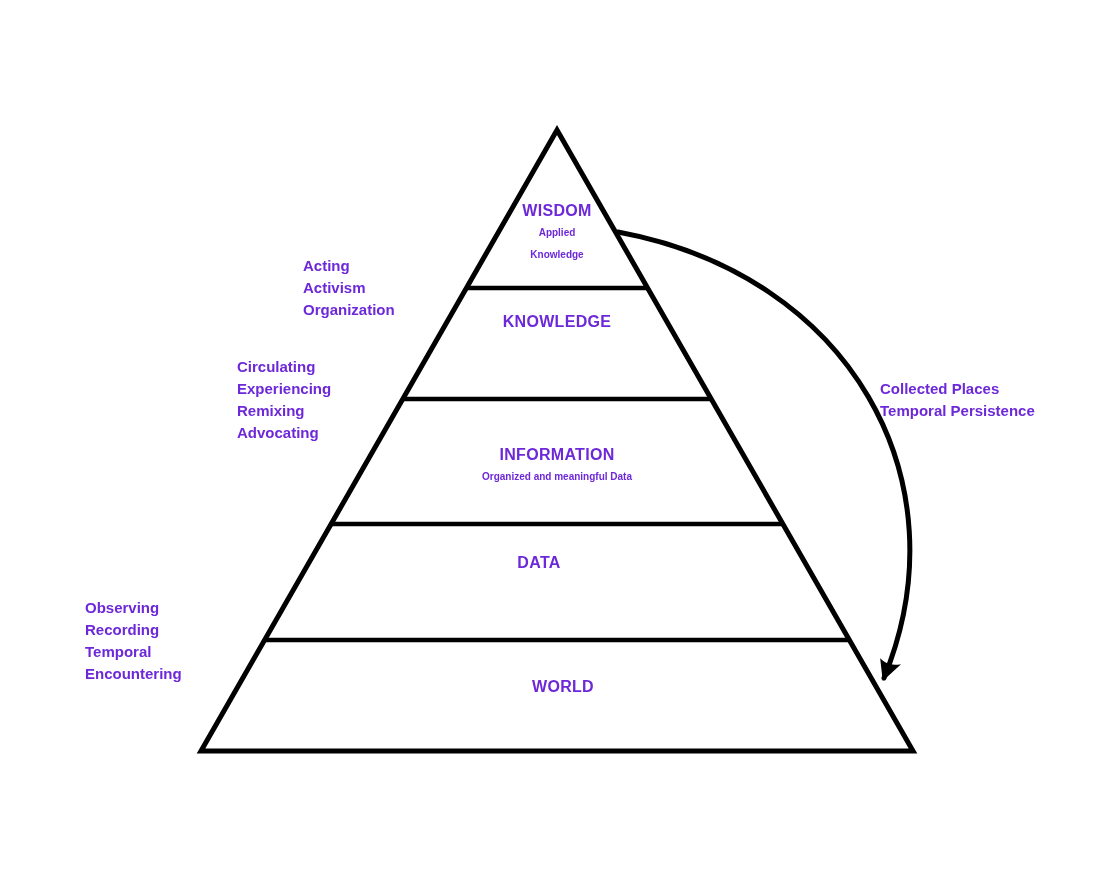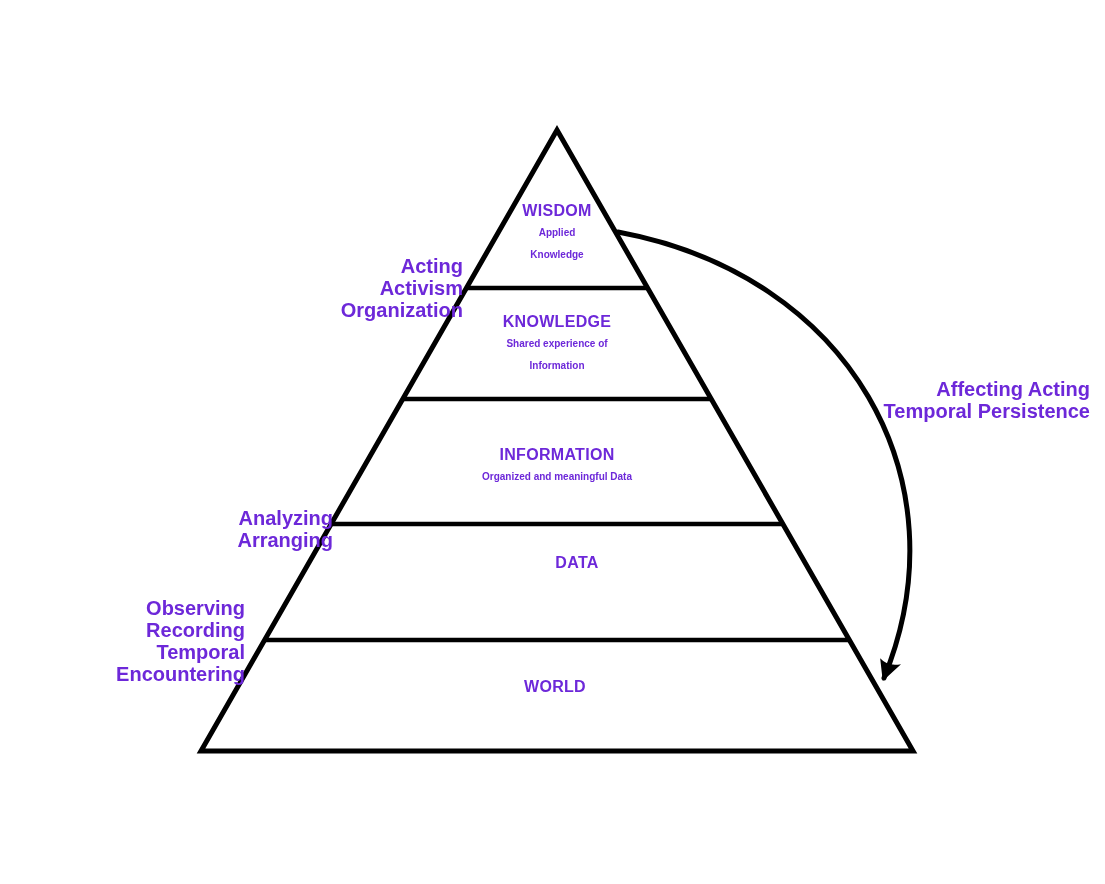--- a/index.html
+++ b/index.html
@@ -33,32 +33,32 @@
     line-height: 22px;
     letter-spacing: 0.3px;
   }
   .lvl-desc {
     font-size: 10px;
     line-height: 22px;
     white-space: pre-line;
   }
   .side-label {
     position: absolute;
-    text-align: right;
+    text-align: left;
     font-weight: 700;
-    font-size: 20px;
+    font-size: 15px;
     line-height: 22px;
     white-space: pre-line;
   }
   
   #lvl-wisdom      { left: 457px; top: 200px; width: 200px; }
   #lvl-knowledge   { left: 447px; top: 311px; width: 220px; }
   #lvl-information { left: 397px; top: 444px; width: 320px; }
-  #lvl-data        { left: 387px; top: 552px; width: 380px; }
-  #lvl-world       { left: 315px; top: 676px; width: 480px; }
+  #lvl-data        { left: 349px; top: 552px; width: 380px; }
+  #lvl-world       { left: 323px; top: 676px; width: 480px; }
   
   #side-acting      { left: 303px; top: 255px; width: 160px; }
   #side-circulating { left: 237px; top: 356px; width: 160px; }
   #side-analyzing   { left: 173px; top: 507px; width: 160px; }
   #side-observing   { left:  85px; top: 597px; width: 160px; }
   #arrow-label      { left: 880px; top: 378px; width: 210px; }
 </style>
 </head>
 <body>
 
@@ -82,43 +82,43 @@
   </svg>
 
   <div class="level" id="lvl-wisdom">
     <div class="lvl-name">WISDOM</div>
     <div class="lvl-desc">Applied
 Knowledge</div>
   </div>
 
   <div class="level" id="lvl-knowledge">
     <div class="lvl-name">KNOWLEDGE</div>
-    <div class="lvl-desc">Shared experience of
-Information</div>
   </div>
 
   <div class="level" id="lvl-information">
     <div class="lvl-name">INFORMATION</div>
     <div class="lvl-desc">Organized and meaningful Data</div>
   </div>
 
   <div class="level" id="lvl-data">
     <div class="lvl-name">DATA</div>
   </div>
 
   <div class="level" id="lvl-world">
     <div class="lvl-name">WORLD</div>
   </div>
 
   <div class="side-label" id="side-acting">Acting
 Activism
 Organization</div>
-  <div class="side-label" id="side-analyzing">Analyzing
-Arranging</div>
+  <div class="side-label" id="side-circulating">Circulating
+Experiencing
+Remixing
+Advocating</div>
   <div class="side-label" id="side-observing">Observing
 Recording
 Temporal
 Encountering</div>
 
-  <div class="side-label" id="arrow-label">Affecting Acting
+  <div class="side-label" id="arrow-label">Collected Places
 Temporal Persistence</div>
 
 </div>
 
 </body></html>

